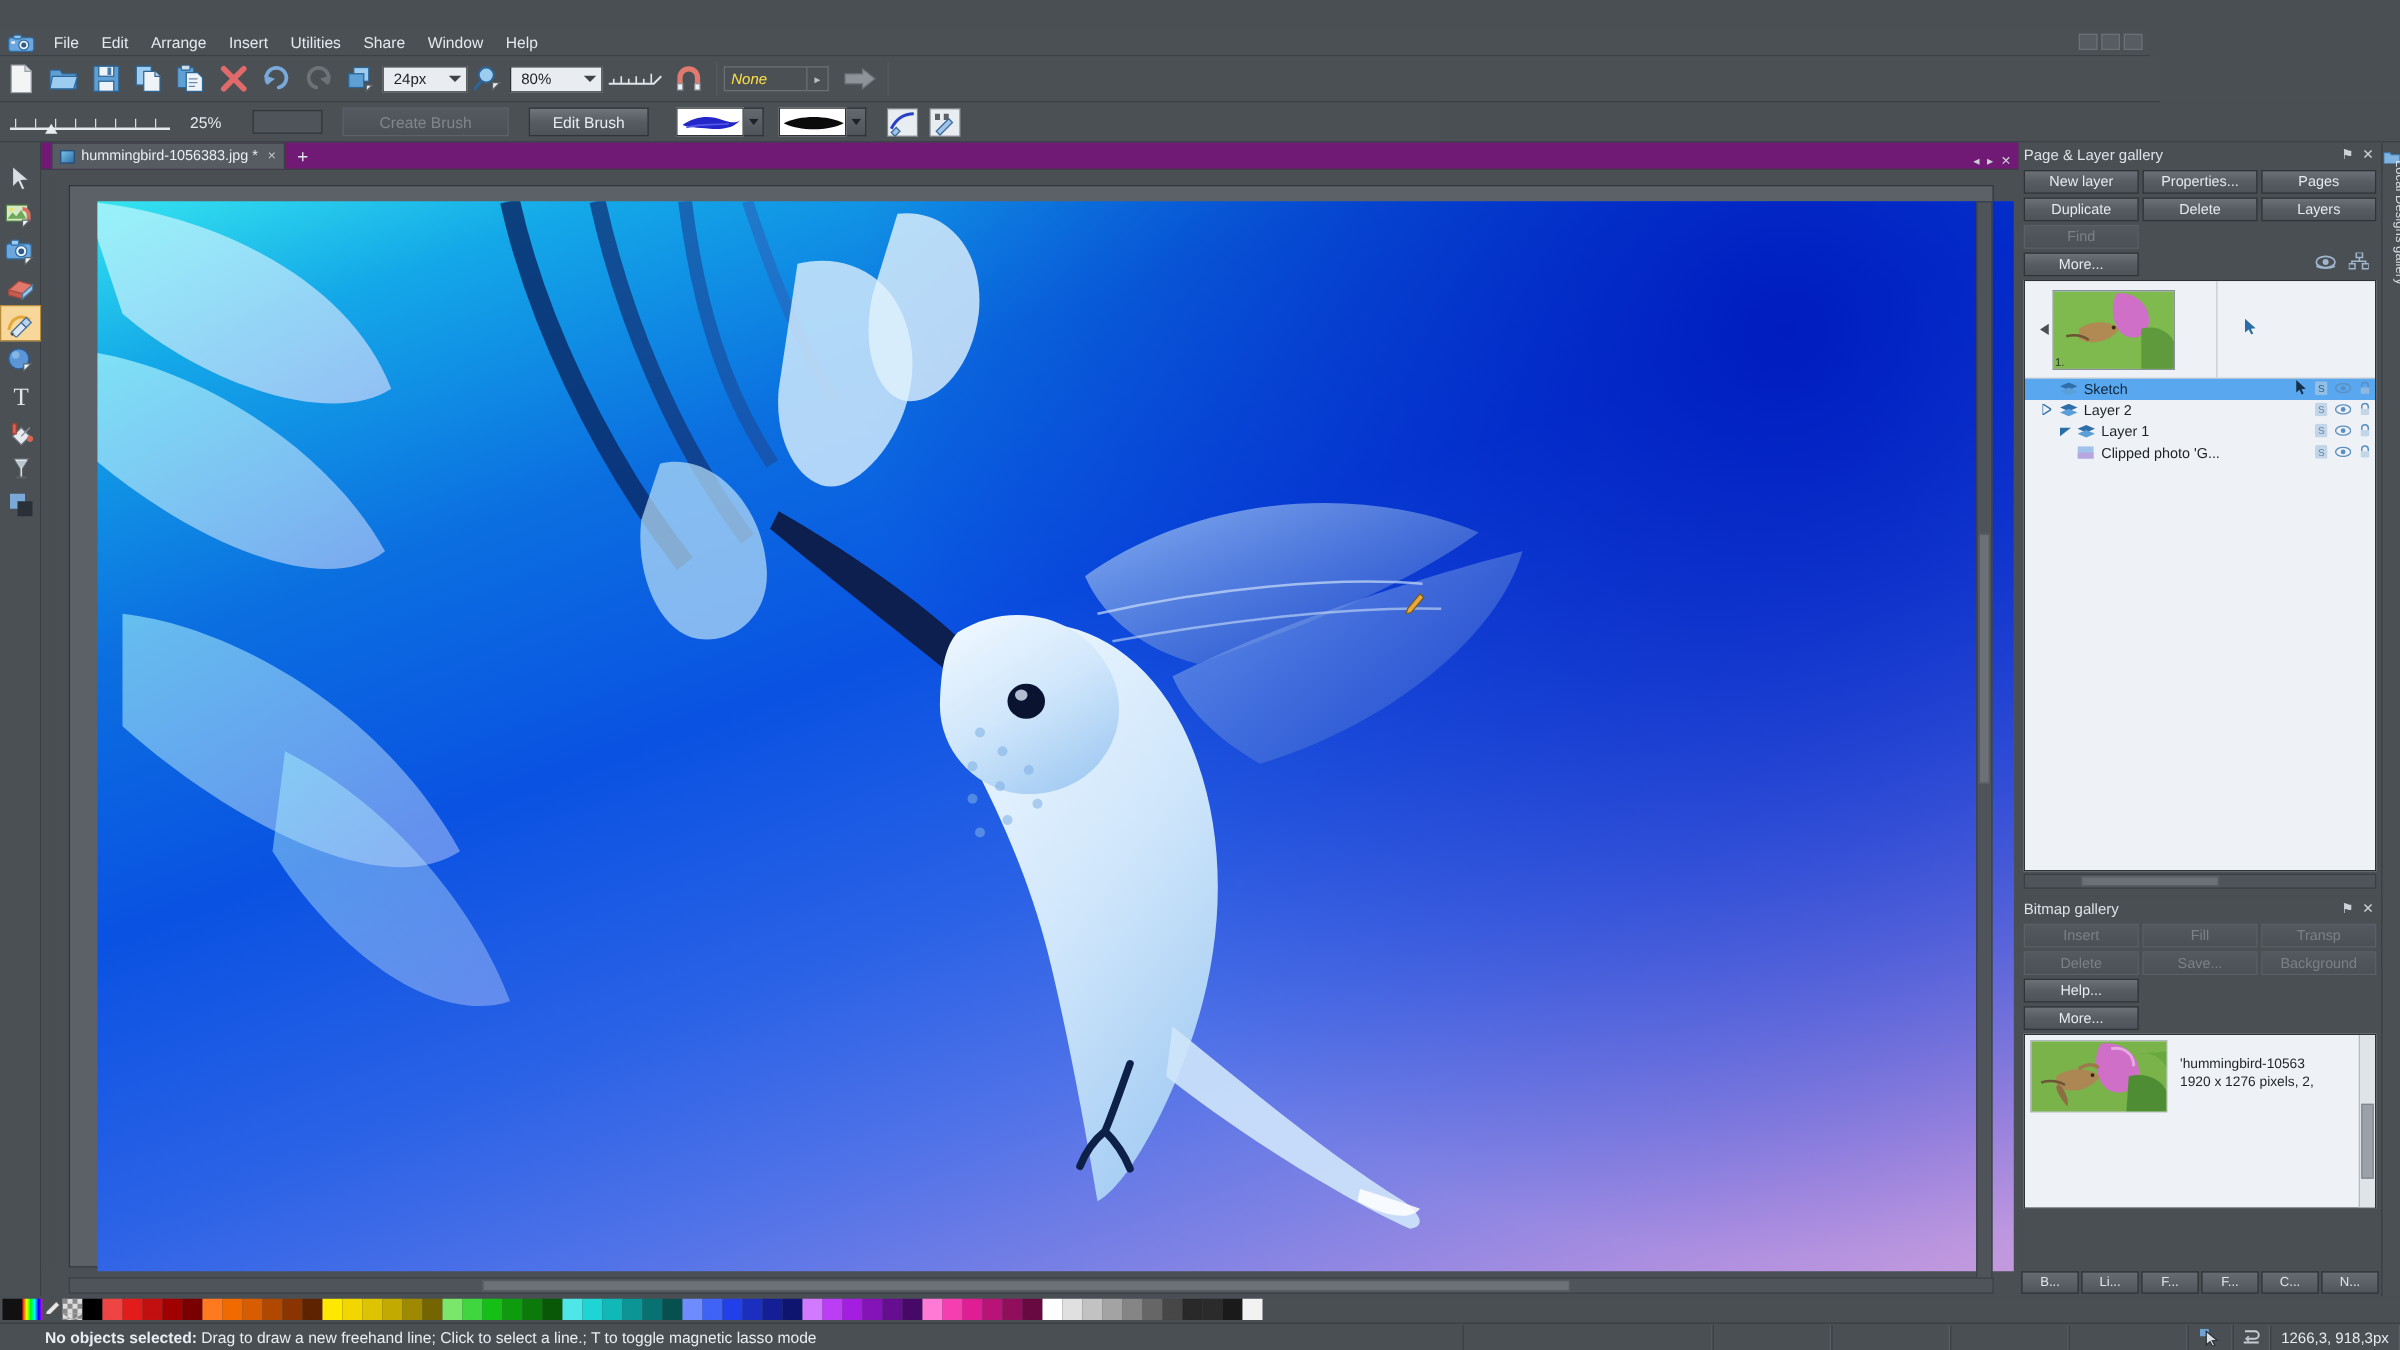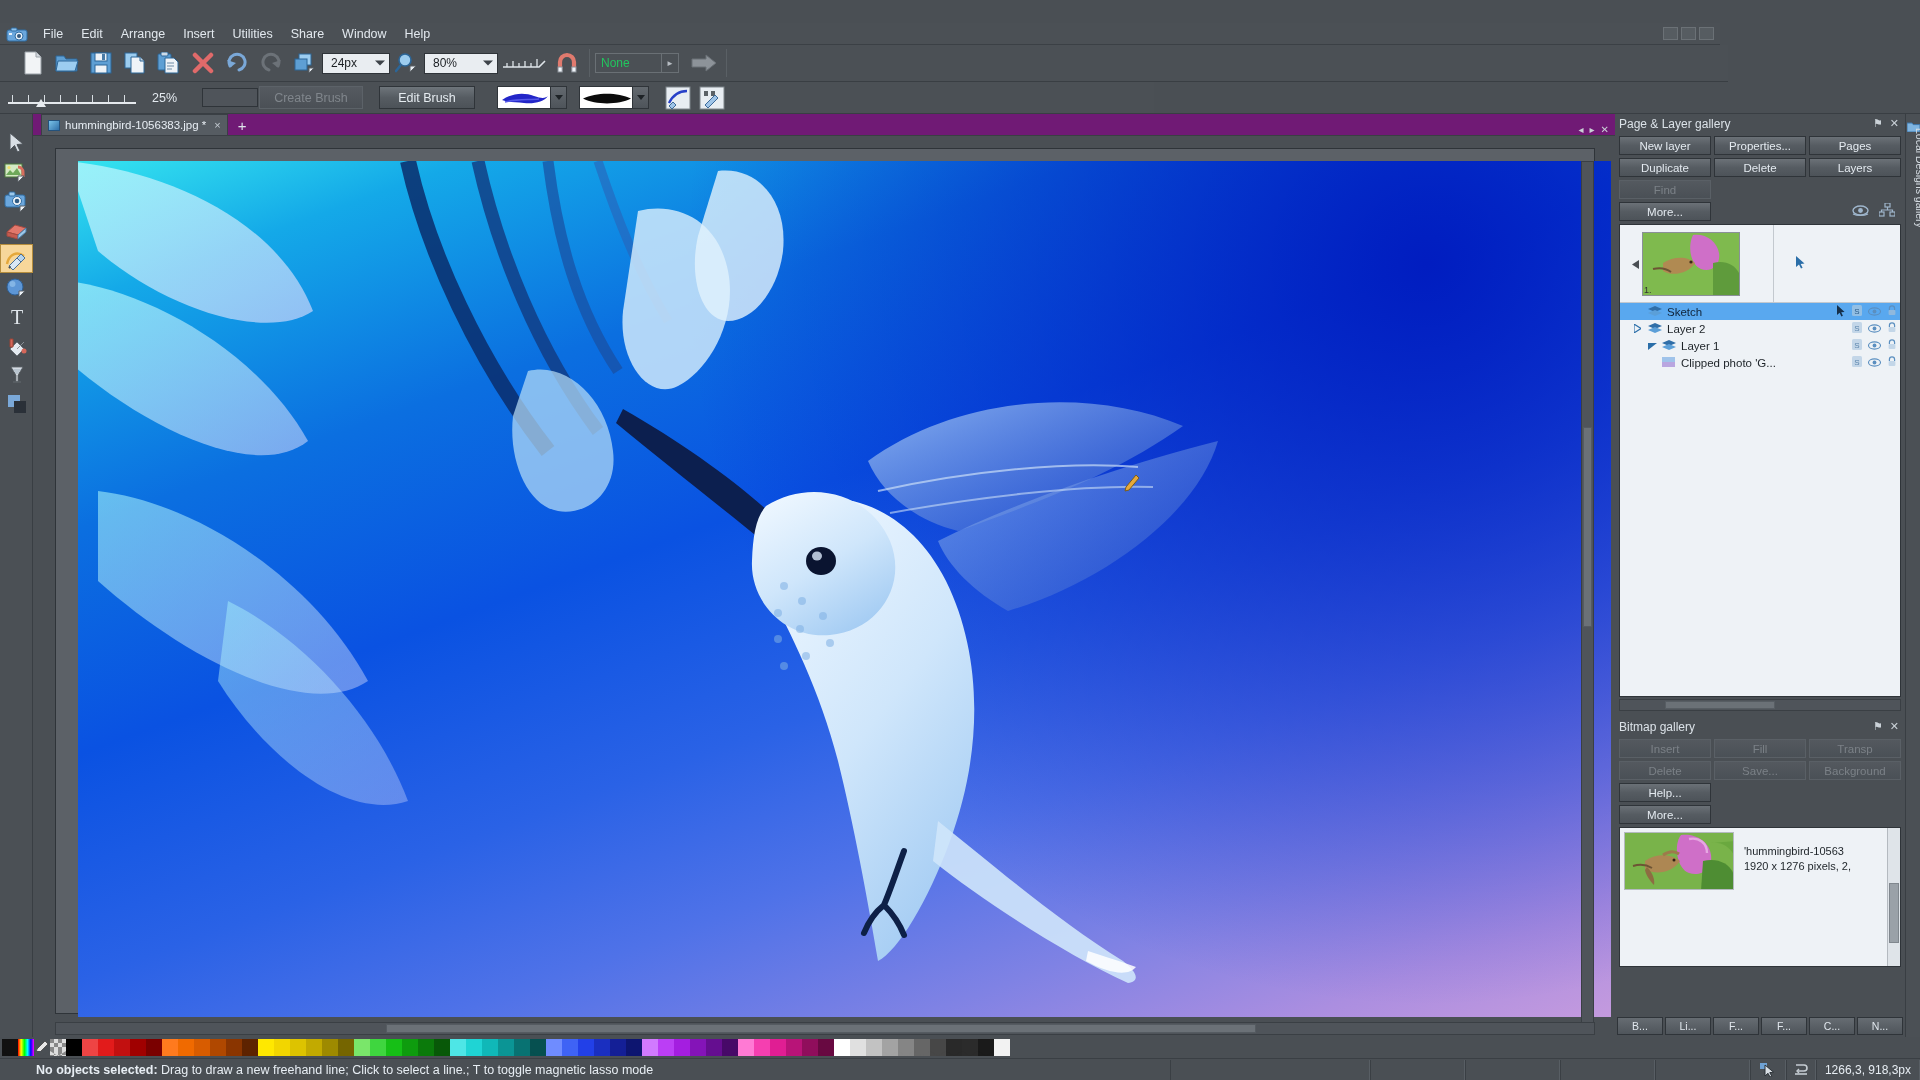--- a/index.html
+++ b/index.html
@@ -46,39 +46,39 @@
   .menuitem {
     color: #e2e8ee; font-size: 12.5px; padding: 2px 9px; white-space: nowrap;
   }
   .menu-winbtns { margin-left: auto; display:flex; gap:3px; padding-right:6px; }
   .mwbtn { width: 15px; height: 13px; background:#565c61; border:1px solid #6b7176; }
 
   
   .toolbar {
     position: absolute; top: 45px; left: 0; width: 1728px; height: 37px;
     background: #4b5055; display: flex; align-items: center;
-    border-bottom: 1px solid #393e43; padding-left: 16px;
+    border-bottom: 1px solid #393e43; padding-left: 0;
   }
   .tb-ico { width: 34px; height: 31px; display:flex; align-items:center; justify-content:center; flex:none; }
   .tb-sep { width: 1px; height: 28px; background: #3c4146; margin: 0 5px; border-right:1px solid #5a6065; flex:none; }
   .combo {
     height: 21px; background: #e9edf1; border: 1px solid #2f3439;
     display: flex; align-items: center; position: relative; flex:none;
     color: #1b1f23; font-size: 12px; padding-left: 8px;
   }
   .combo .arrow {
     position:absolute; right: 4px; top: 50%; transform: translateY(-50%);
     width: 0; height: 0; border-left: 5px solid transparent;
     border-right: 5px solid transparent; border-top: 5px solid #3d4349;
   }
   .combo-w1 { width: 68px; }
   .combo-w2 { width: 74px; }
   .namebox {
     width: 67px; height: 20px; border: 1px solid #6a7075; background: transparent;
-    color: #22c55e; font-size: 12px; display:flex; align-items:center; padding-left:5px; flex:none;
+    color: #fde047; font-size: 12px; display:flex; align-items:center; padding-left:5px; flex:none;font-style:italic;
   }
   .namebtn {
     width: 17px; height: 20px; border: 1px solid #6a7075; border-left: none;
     display:flex; align-items:center; justify-content:center; color:#b6bcc2; font-size:8px; flex:none;
   }
 
   
   .infobar {
     position: absolute; top: 82px; left: 0; width: 1154px; height: 32px;
     background: #4b5055; display:flex; align-items:center;
@@ -384,21 +384,21 @@
       <div class="tick" style="left:36px"></div>
       <div class="tick" style="left:52px"></div>
       <div class="tick" style="left:68px"></div>
       <div class="tick" style="left:84px"></div>
       <div class="tick" style="left:100px"></div>
       <div class="tick" style="left:116px"></div>
       <div class="thumb" style="left:28px"></div>
     </div>
     <div class="pct">25%</div>
     <div class="emptyfield"></div>
-    <div class="btn3d dis" style="width:104px; margin-left:1px">Create Brush</div>
+    <div class="btn3d dis" style="width:133px; margin-left:16px">Create Brush</div>
     <div class="btn3d" style="width:96px; margin-left:16px">Edit Brush</div>
     <div style="display:flex; margin-left:22px">
       <div class="brushbox">
         <svg width="54" height="23" viewBox="0 0 54 23">
           <path d="M4 13 C14 6, 26 5, 36 9 C44 12, 48 11, 50 9 C46 15, 36 17, 26 16 C16 15, 8 15, 4 13 z" fill="#2326c8"></path>
           <path d="M7 15 C18 12, 30 13, 41 12" stroke="#5559e8" stroke-width="1.4" fill="none"></path>
         </svg>
       </div>
       <div class="brushdrop">
         <svg width="8" height="5" viewBox="0 0 8 5">

